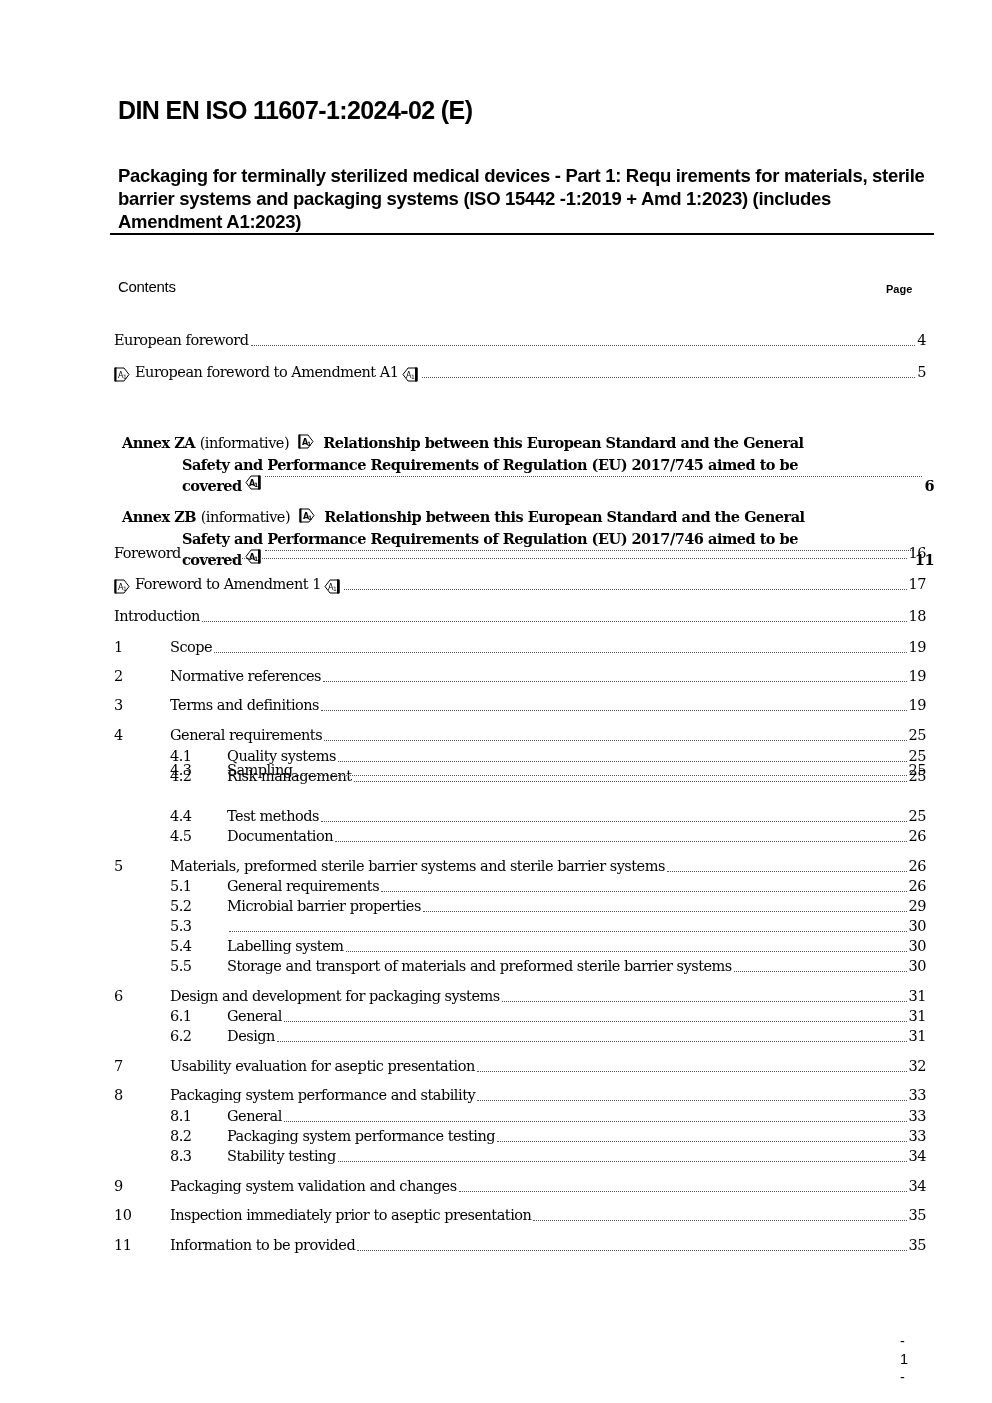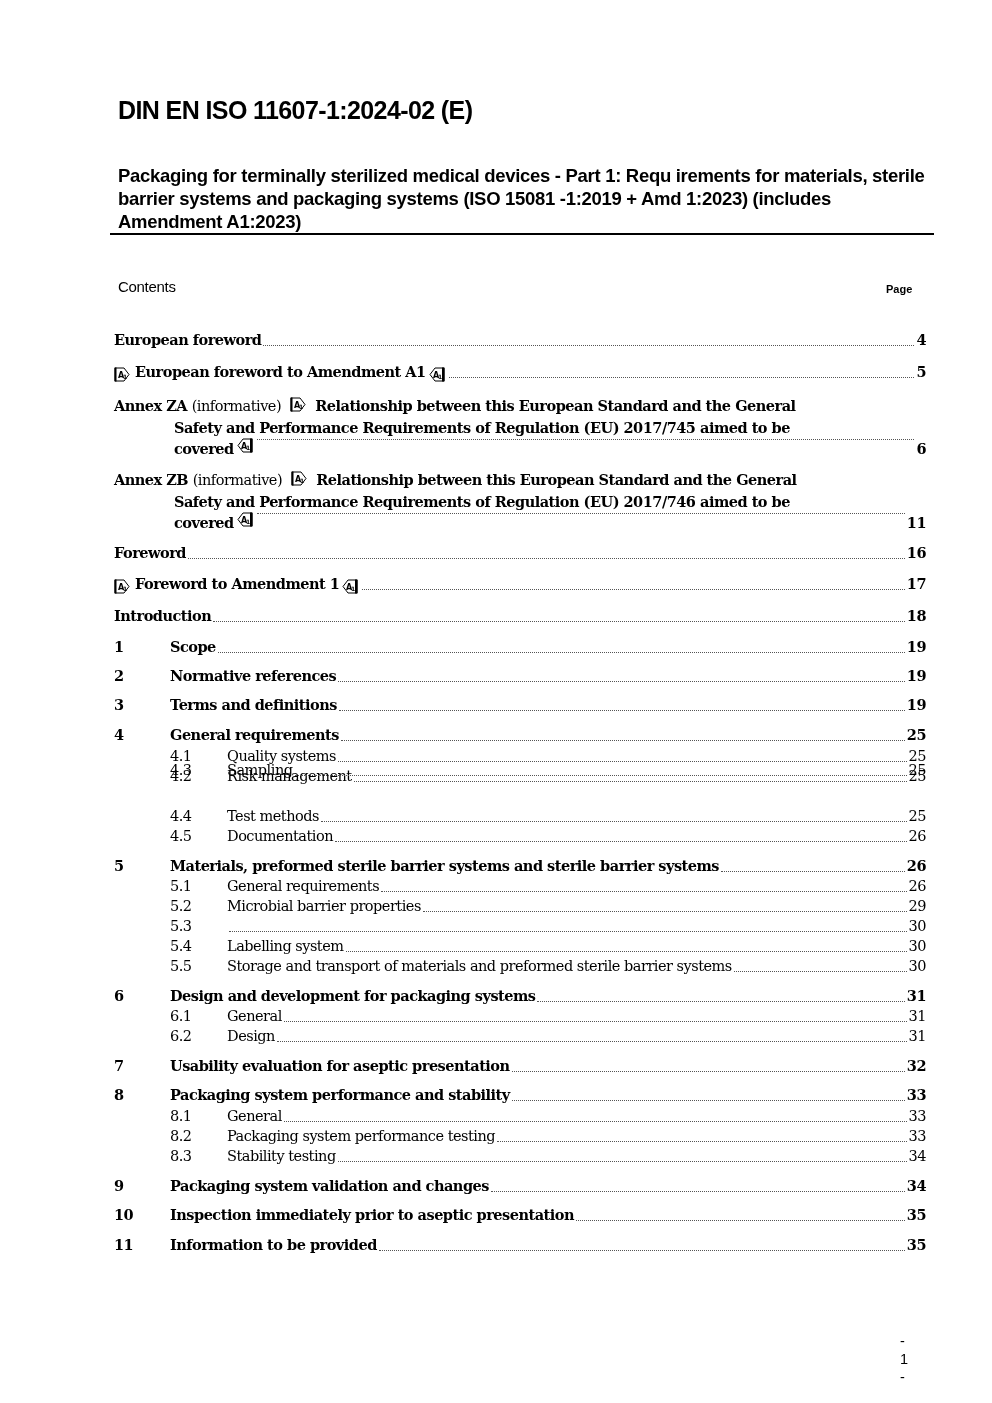--- a/index.html
+++ b/index.html
@@ -27,33 +27,33 @@
     position: absolute; left: 886px; top: 280px;
     font-family: "Liberation Sans", sans-serif; font-weight: bold; font-size: 11px; line-height: 18px;
   }
 
   .toc { position: absolute; left: 114px; top: 0; width: 812px; }
   .entry {
     position: absolute; left: 0; width: 812px;
     font-family: "DejaVu Serif", serif; font-size: 14.5px; letter-spacing: -0.5px;
     display: flex; align-items: flex-end; line-height: 20px; white-space: nowrap;
   }
-  .entry.bold { font-weight: bold; }
+  .entry.bold { font-weight: normal; }
   .entry .num { display: inline-block; flex: 0 0 auto; }
   .entry .label { flex: 0 0 auto; }
   .entry .dots {
     flex: 1 1 auto; margin: 0 2px 4px 2px; height: 1px;
     border-bottom: 1px dotted #555;
   }
   .entry .pg { flex: 0 0 auto; }
   .lvl1 .num { width: 56px; }
   .lvl2 { left: 56px; width: 756px; font-weight: normal; }
   .lvl2 .num { width: 57px; }
 
-  .annex { position: absolute; left: 0; width: 812px; font-family: "DejaVu Serif", serif; font-size: 14.5px; letter-spacing: -0.5px; line-height: 21px; font-weight: bold; }
+  .annex { position: absolute; left: 8px; width: 812px; font-family: "DejaVu Serif", serif; font-size: 14.5px; letter-spacing: -0.5px; line-height: 21px; font-weight: bold; margin-top: 37px; }
   .annex .line { white-space: nowrap; }
   .annex .indent { padding-left: 60px; }
   .annex .normal { font-weight: normal; }
   .annex .last { display: flex; align-items: flex-start; padding-left: 60px; }
   .annex .last .dots { flex: 1 1 auto; margin: 0 2px 4px 2px; height: 1px; border-bottom: 1px dotted #555; }
 
   .a1-open, .a1-close {
     display: inline-block; position: relative; width: 17px; height: 15px;
     vertical-align: -1px; margin-right: 4px;
   }
@@ -64,21 +64,21 @@
     position: absolute; left: 900px; top: 1332px;
     font-family: "Liberation Sans", sans-serif; font-size: 14.5px; line-height: 18px;
   }
 </style>
 </head>
 <body>
 
 <div class="page">
 
   <div class="doc-id">DIN EN ISO 11607-1:2024-02 (E)</div>
-  <div class="doc-title">Packaging for terminally sterilized medical devices - Part 1: Requ irements for materials, sterile barrier systems and packaging systems (ISO 15081 -1:2019 + Amd 1:2023) (includes Amendment A1:2023)</div>
+  <div class="doc-title">Packaging for terminally sterilized medical devices - Part 1: Requ irements for materials, sterile barrier systems and packaging systems (ISO 15442 -1:2019 + Amd 1:2023) (includes Amendment A1:2023)</div>
   <div class="title-rule"></div>
 
   <div class="contents-heading">Contents</div>
   <div class="page-label">Page</div>
 
   <div class="toc">
 
     <div class="entry bold" style="top:330px">
       <span class="label">European foreword</span>
       <span class="dots"></span>

